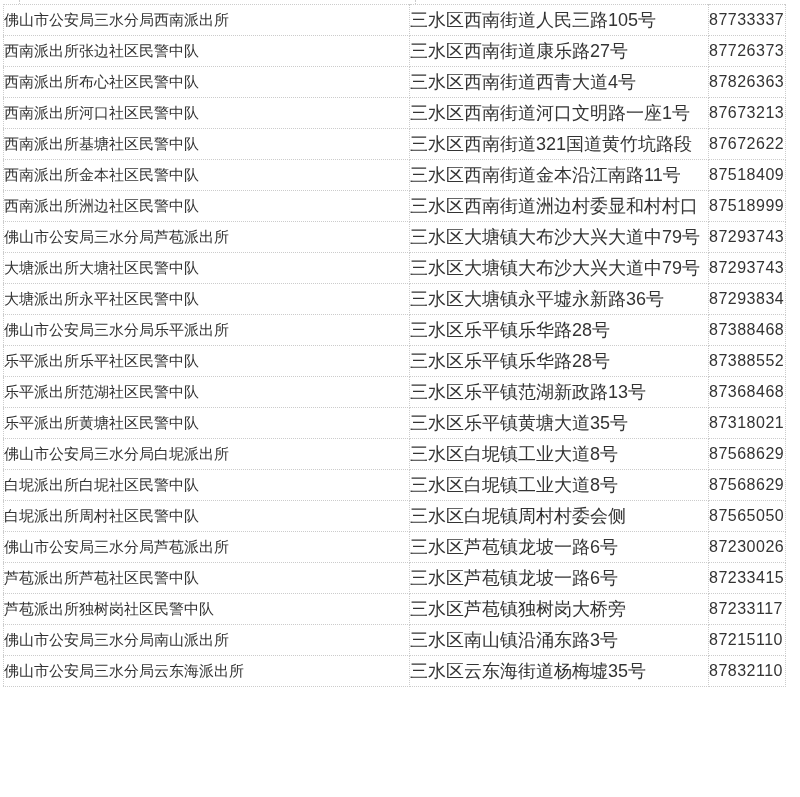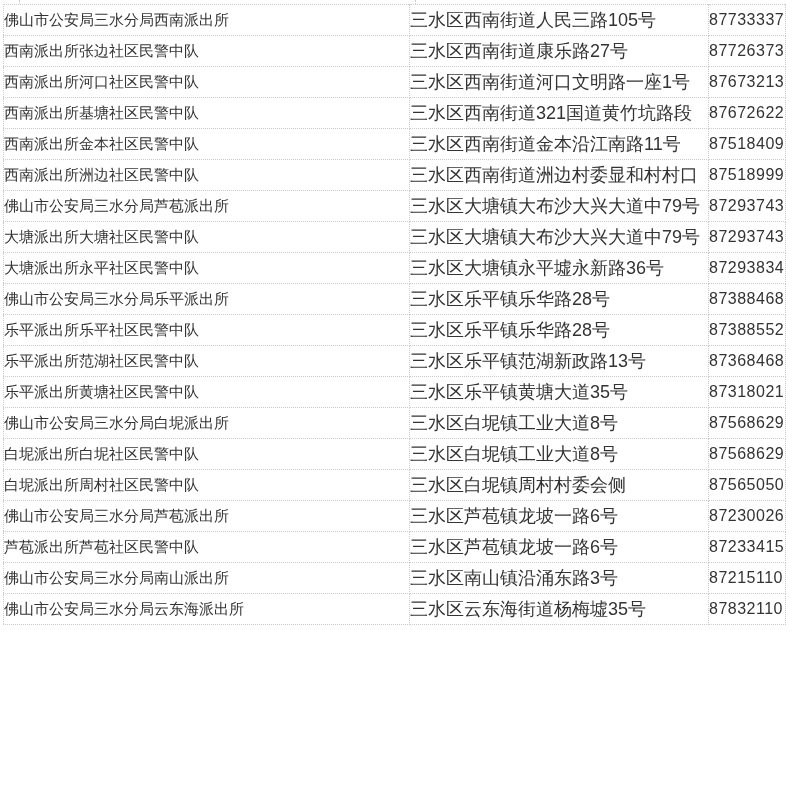--- a/index.html
+++ b/index.html
@@ -78,20 +78,25 @@
     <td class="c-addr">三水区西南街道人民三路105号</td>
     <td class="c-phone">87733337</td>
   </tr>
 
   <tr>
     <td class="c-name">西南派出所张边社区民警中队</td>
     <td class="c-addr">三水区西南街道康乐路27号</td>
     <td class="c-phone">87726373</td>
   </tr>
 
+  <tr>
+    <td class="c-name">西南派出所布心社区民警中队</td>
+    <td class="c-addr">三水区西南街道西青大道4号</td>
+    <td class="c-phone">87826363</td>
+  </tr>
 
 
   <tr>
     <td class="c-name">西南派出所河口社区民警中队</td>
     <td class="c-addr">三水区西南街道河口文明路一座1号</td>
     <td class="c-phone">87673213</td>
   </tr>
 
   <tr>
     <td class="c-name">西南派出所基塘社区民警中队</td>
@@ -178,20 +183,25 @@
     <td class="c-addr">三水区芦苞镇龙坡一路6号</td>
     <td class="c-phone">87230026</td>
   </tr>
 
   <tr>
     <td class="c-name">芦苞派出所芦苞社区民警中队</td>
     <td class="c-addr">三水区芦苞镇龙坡一路6号</td>
     <td class="c-phone">87233415</td>
   </tr>
 
+  <tr>
+    <td class="c-name">芦苞派出所独树岗社区民警中队</td>
+    <td class="c-addr">三水区芦苞镇独树岗大桥旁</td>
+    <td class="c-phone">87233117</td>
+  </tr>
 
   <tr>
     <td class="c-name">佛山市公安局三水分局南山派出所</td>
     <td class="c-addr">三水区南山镇沿涌东路3号</td>
     <td class="c-phone">87215110</td>
   </tr>
 
 
   <tr>
     <td class="c-name">佛山市公安局三水分局云东海派出所</td>

